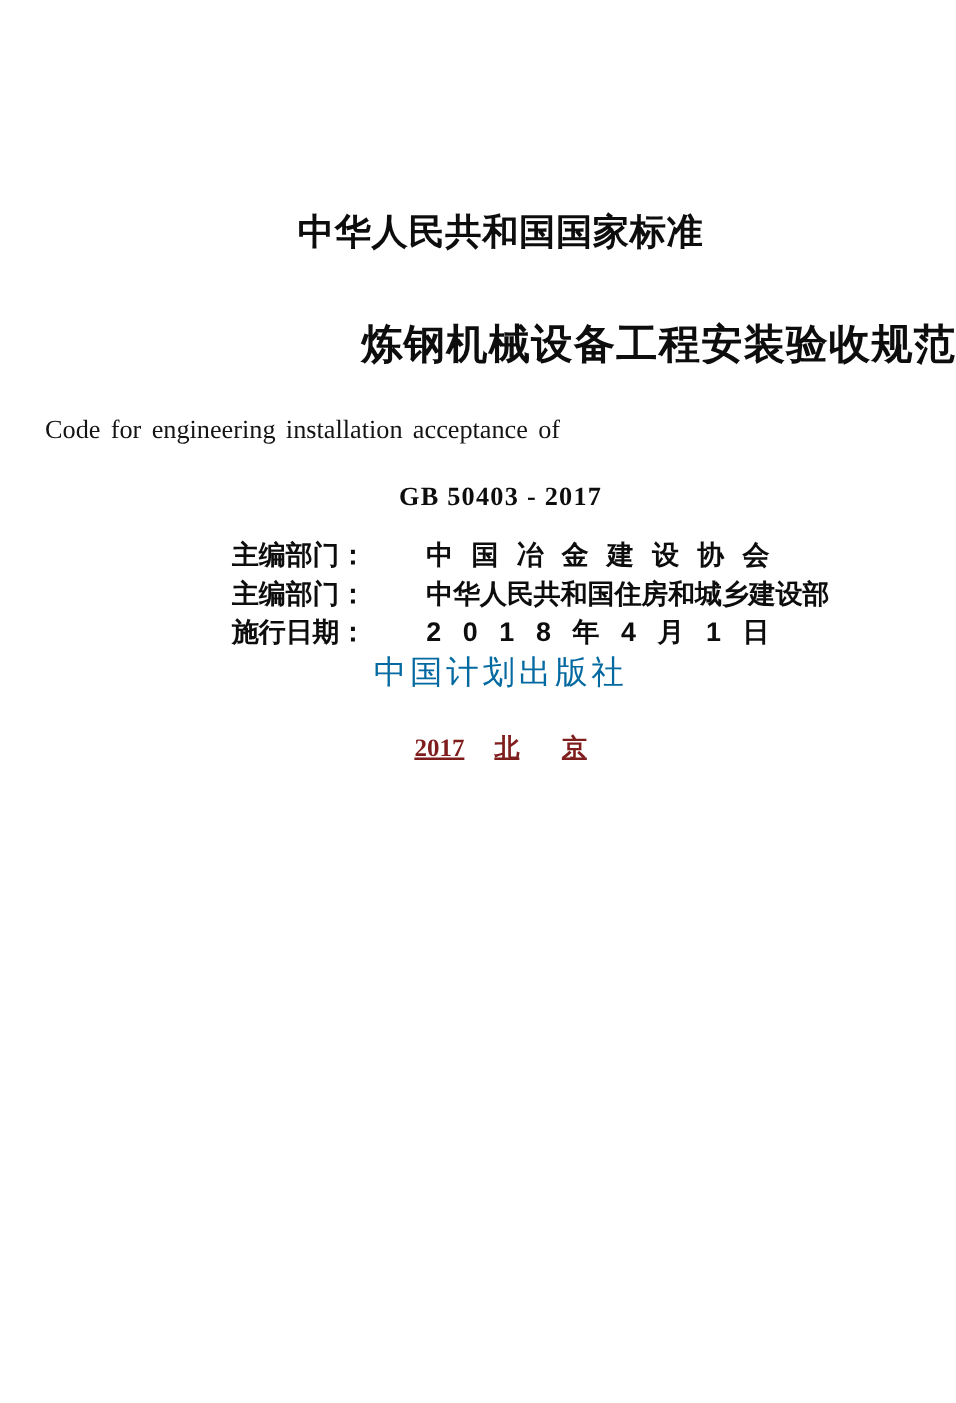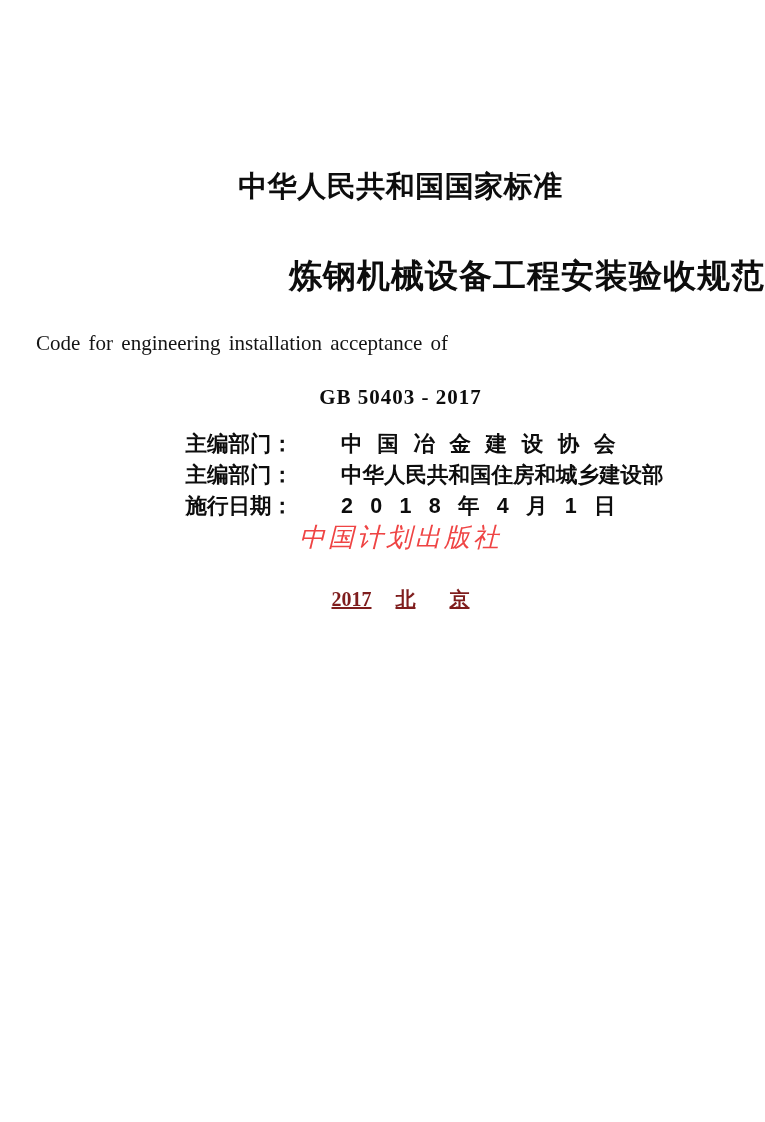--- a/index.html
+++ b/index.html
@@ -81,22 +81,21 @@
     justify-content: space-between;
     white-space: nowrap;
   }
   .publisher {
     text-align: center;
     font-family: "Liberation Serif", serif;
     font-weight: 400;
     font-size: 26px;
     line-height: 31px;
     letter-spacing: 3px;
-    color: #ef4444;
-    font-style: italic;
+    color: #0369a1;
   }
   .imprint {
     margin-top: 34px;
     display: flex;
     justify-content: center;
     align-items: baseline;
     font-family: "Liberation Serif", serif;
     font-weight: 700;
     font-size: 20px;
     line-height: 24px;

